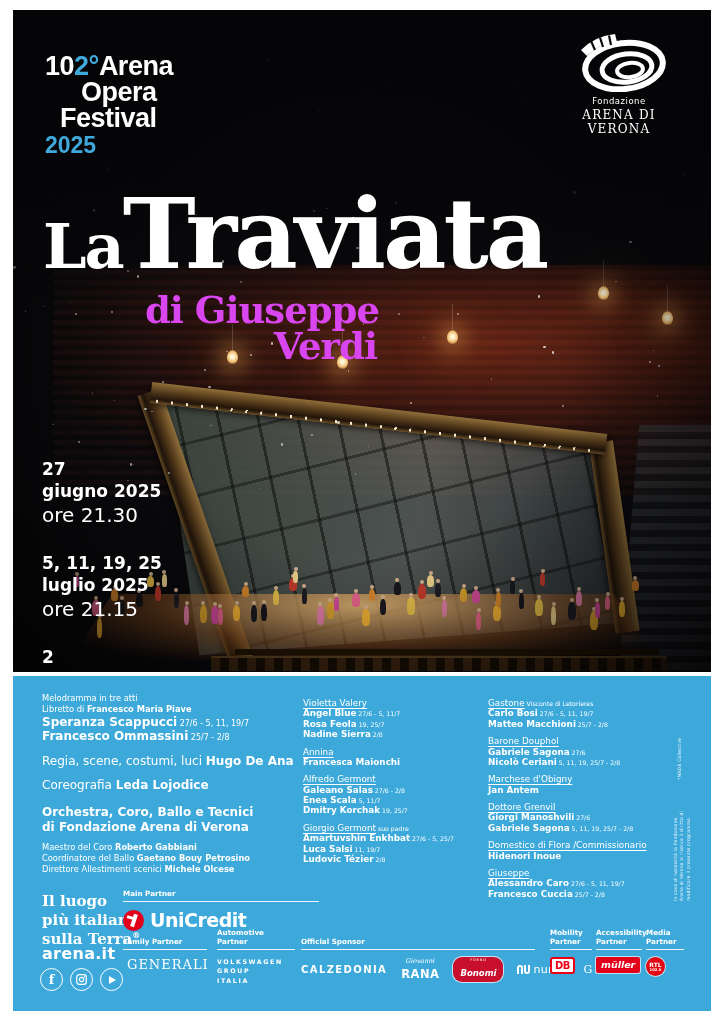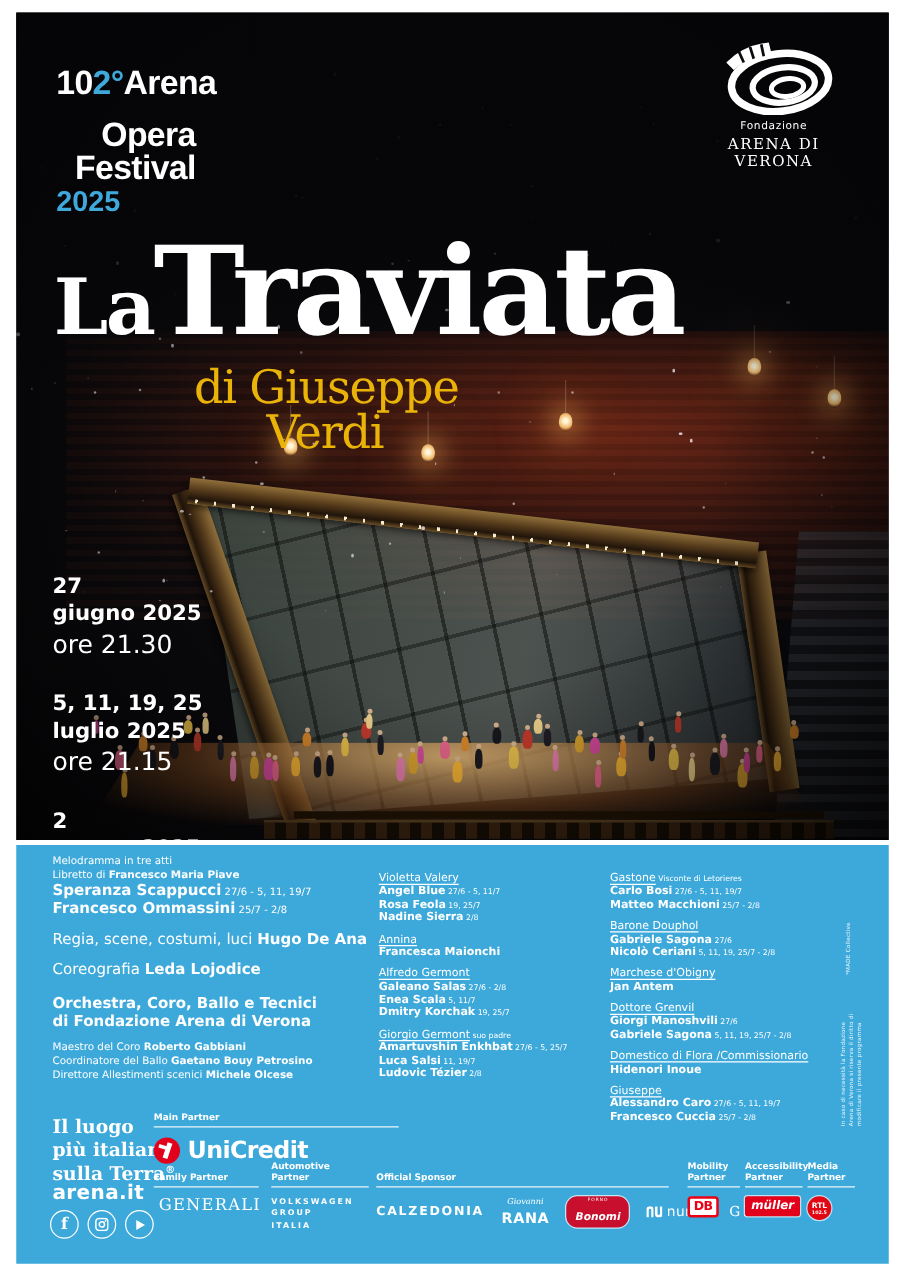--- a/index.html
+++ b/index.html
@@ -52,47 +52,47 @@
   .vignette{left:0;top:0;width:698px;height:662px;pointer-events:none;
     background:
       linear-gradient(180deg, rgba(5,5,8,.92) 0 26%, rgba(5,5,8,0) 44%),
       radial-gradient(ellipse at 50% 52%, rgba(0,0,0,0) 42%, rgba(0,0,0,.45) 75%, rgba(0,0,0,.85) 100%);}
 
   
   .fest-logo{position:absolute;left:32px;top:44px;color:#fff;font-family:Liberation Sans, sans-serif;font-weight:bold;line-height:.96;z-index:5;}
   .fest-logo .l{display:block;font-size:27px;letter-spacing:-.5px;}
   .fest-logo .sm{font-size:16px;}
   .fest-logo .blue{color:var(--logo-blue);}
-  .ind1{padding-left:36px;margin-top:16px;} .ind2{padding-left:15px;}
+  .ind1{padding-left:36px;} .ind2{padding-left:15px;}
   .fl-year{display:block;font-size:23px;color:var(--logo-blue);margin-top:2px;}
 
   
   .fond{position:absolute;right:22px;top:18px;width:140px;text-align:center;color:#fff;z-index:5;}
   .fond svg{display:block;margin:0 auto;}
   .fond-small{font-size:8.5px;letter-spacing:.5px;margin-top:4px;}
   .fond-name{font-family:"DejaVu Serif",serif;font-size:12px;letter-spacing:1.2px;margin-top:2px;}
 
   
   .title-row{position:absolute;left:30px;top:175px;color:#fff;font-family:"DejaVu Serif",serif;font-weight:bold;z-index:5;display:flex;align-items:baseline;}
   .t-la{font-size:62px;letter-spacing:-2px;}
   .t-main{font-size:98px;letter-spacing:-3px;line-height:1;}
-  .title-sub{position:absolute;left:130px;top:282px;width:236px;text-align:center;color:#eab308;
-    font-family:"DejaVu Serif",serif;font-weight:normal;font-size:37px;line-height:.98;letter-spacing:-1px;z-index:5;}
+  .title-sub{position:absolute;left:130px;top:282px;width:236px;text-align:right;color:#d946ef;
+    font-family:"DejaVu Serif",serif;font-weight:bold;font-size:37px;line-height:.98;letter-spacing:-1px;z-index:5;}
   .title-sub .v{padding-right:2px;}
 
   
   .dates{position:absolute;left:29px;top:448px;color:#fff;z-index:5;}
   .date-group{margin-bottom:24px;}
   .d-days,.d-month{font-size:17px;font-weight:bold;line-height:1.3;}
   .d-time{font-size:20px;font-weight:normal;line-height:1.3;}
 
   
   .blue-block{position:absolute;left:13px;top:676px;width:698px;height:335px;background:var(--blue);color:#fff;overflow:hidden;}
 
-  .info-col{position:absolute;left:29px;top:7px;width:270px;}
+  .info-col{position:absolute;left:29px;top:17px;width:270px;}
   .small-line{font-size:8.3px;line-height:1.3;}
   .main-line{font-size:12px;line-height:1.22;}
   .gap8{margin-top:8px;} .gap10{margin-top:10px;} .gap12{margin-top:12px;}
   b{font-weight:bold;}
   .inline-dates{font-size:8px;font-weight:normal;}
 
   .cast-col{position:absolute;top:22px;}
   .cast-col2{left:290px;width:180px;}
   .cast-col3{left:475px;width:196px;}
   .cast-section{margin-bottom:7px;}

